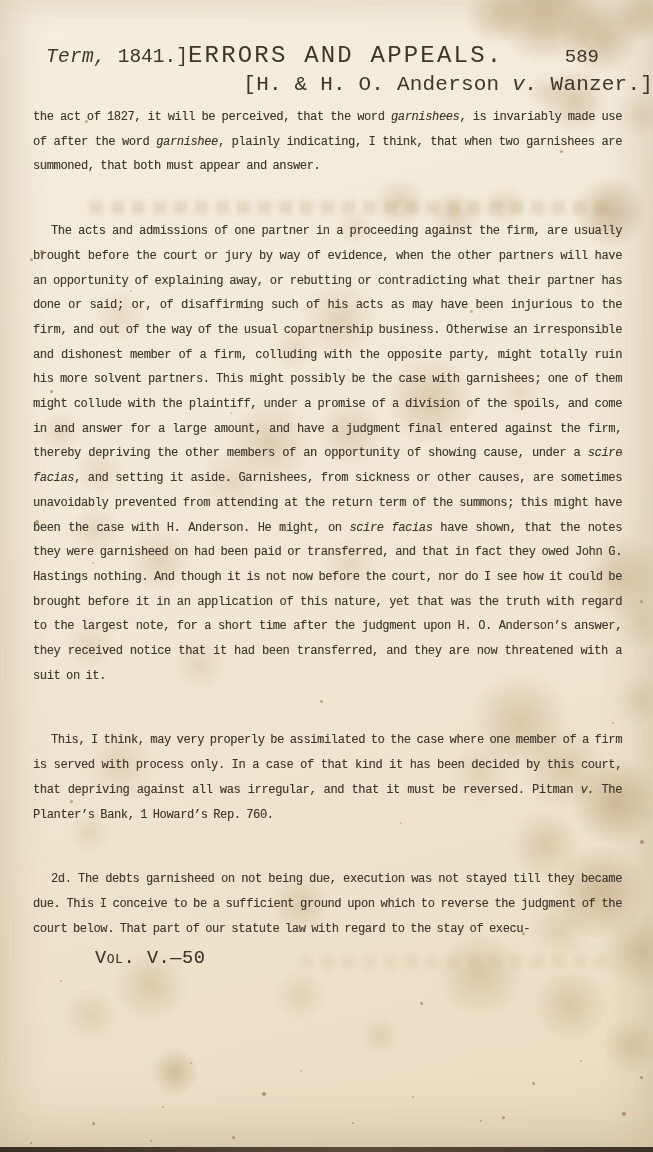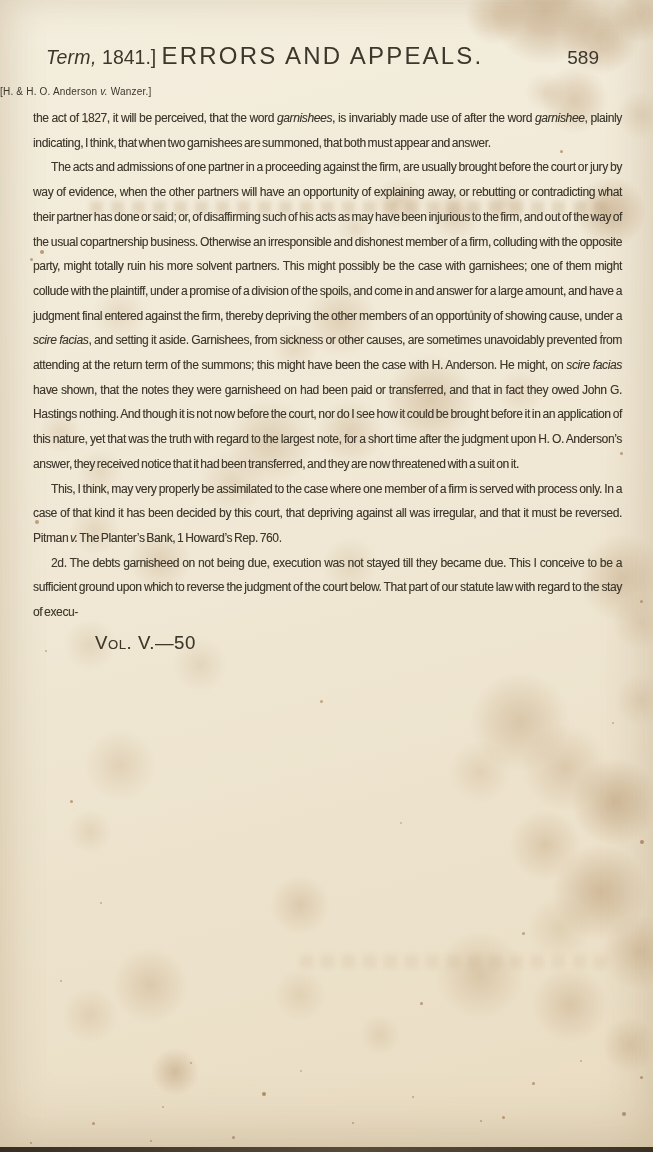--- a/index.html
+++ b/index.html
@@ -1,21 +1,21 @@
 <!DOCTYPE html>
 <html><head>
 <meta charset="utf-8">
 <style>
   html, body { margin: 0; padding: 0; background: #d8d0bd; }
   .page {
     position: relative;
     width: 653px;
     height: 1152px;
     overflow: hidden;
-    font-family: Liberation Sans, sans-serif;
+    font-family: Liberation Mono, monospace;
     color: #3c362b;
     box-shadow: inset 0 -28px 50px rgba(150,120,80,0.16), inset -18px 0 40px rgba(160,130,90,0.10), inset 14px 0 30px rgba(210,195,165,0.25);
     background:
       radial-gradient(circle 55px at 545px 10px,  rgba(157,113,64,0.38) 0%, rgba(157,113,64,0.30) 40%, rgba(0,0,0,0) 100%),
       radial-gradient(circle 40px at 600px 35px,  rgba(157,113,64,0.34) 0%, rgba(157,113,64,0.26) 40%, rgba(0,0,0,0) 100%),
       radial-gradient(circle 30px at 495px 15px,  rgba(173,133,86,0.30) 0%, rgba(173,133,86,0.22) 40%, rgba(0,0,0,0) 100%),
       radial-gradient(circle 28px at 640px 15px,  rgba(173,133,86,0.30) 0%, rgba(173,133,86,0.22) 40%, rgba(0,0,0,0) 100%),
       radial-gradient(circle 34px at 575px 100px, rgba(173,133,86,0.32) 0%, rgba(173,133,86,0.22) 40%, rgba(0,0,0,0) 100%),
       radial-gradient(circle 20px at 545px 92px,  rgba(183,148,103,0.22) 0%, rgba(0,0,0,0) 100%),
       radial-gradient(circle 24px at 640px 115px, rgba(183,148,103,0.22) 0%, rgba(0,0,0,0) 100%),
@@ -68,36 +68,36 @@
     grid-template-columns: 1fr auto 1fr;
     align-items: baseline;
     padding: 42px 54px 0 46px;
     font-size: 19.5px;
   }
   .term-label { justify-self: start; white-space: nowrap; }
   .term-label i { letter-spacing: 0.3px; }
   .page-title { letter-spacing: 2.2px; font-size: 24px; white-space: nowrap; }
   .page-number { justify-self: end; font-size: 19px; }
   .case-caption {
-    margin-top: 16px;
-    text-align: left;
-    font-size: 10px;
+    margin-top: 4px;
+    text-align: right;
+    font-size: 21px;
     letter-spacing: 0.2px;
   }
   .body-text {
     margin: 9px 31px 0 33px;
     font-size: 12px;
     line-height: 24.7px;
     text-align: justify;
     letter-spacing: -0.35px;
     word-spacing: -1.2px;
     text-shadow: 0.3px 0.3px 0.5px rgba(60,54,43,0.35);
   }
   .body-text p { margin: 0; }
-  .body-text p.indented { text-indent: 1.5em; }
+  .body-text p.indented { text-indent: 1.5em; margin-top: 40px; }
   .volume-signature {
     margin: 7px 0 16px 95px;
     font-size: 18.5px;
     font-variant: small-caps;
     letter-spacing: 0.6px;
     text-shadow: 0.3px 0.3px 0.5px rgba(60,54,43,0.35);
   }
   .ghost-line {
     position: absolute;
     left: 90px;

